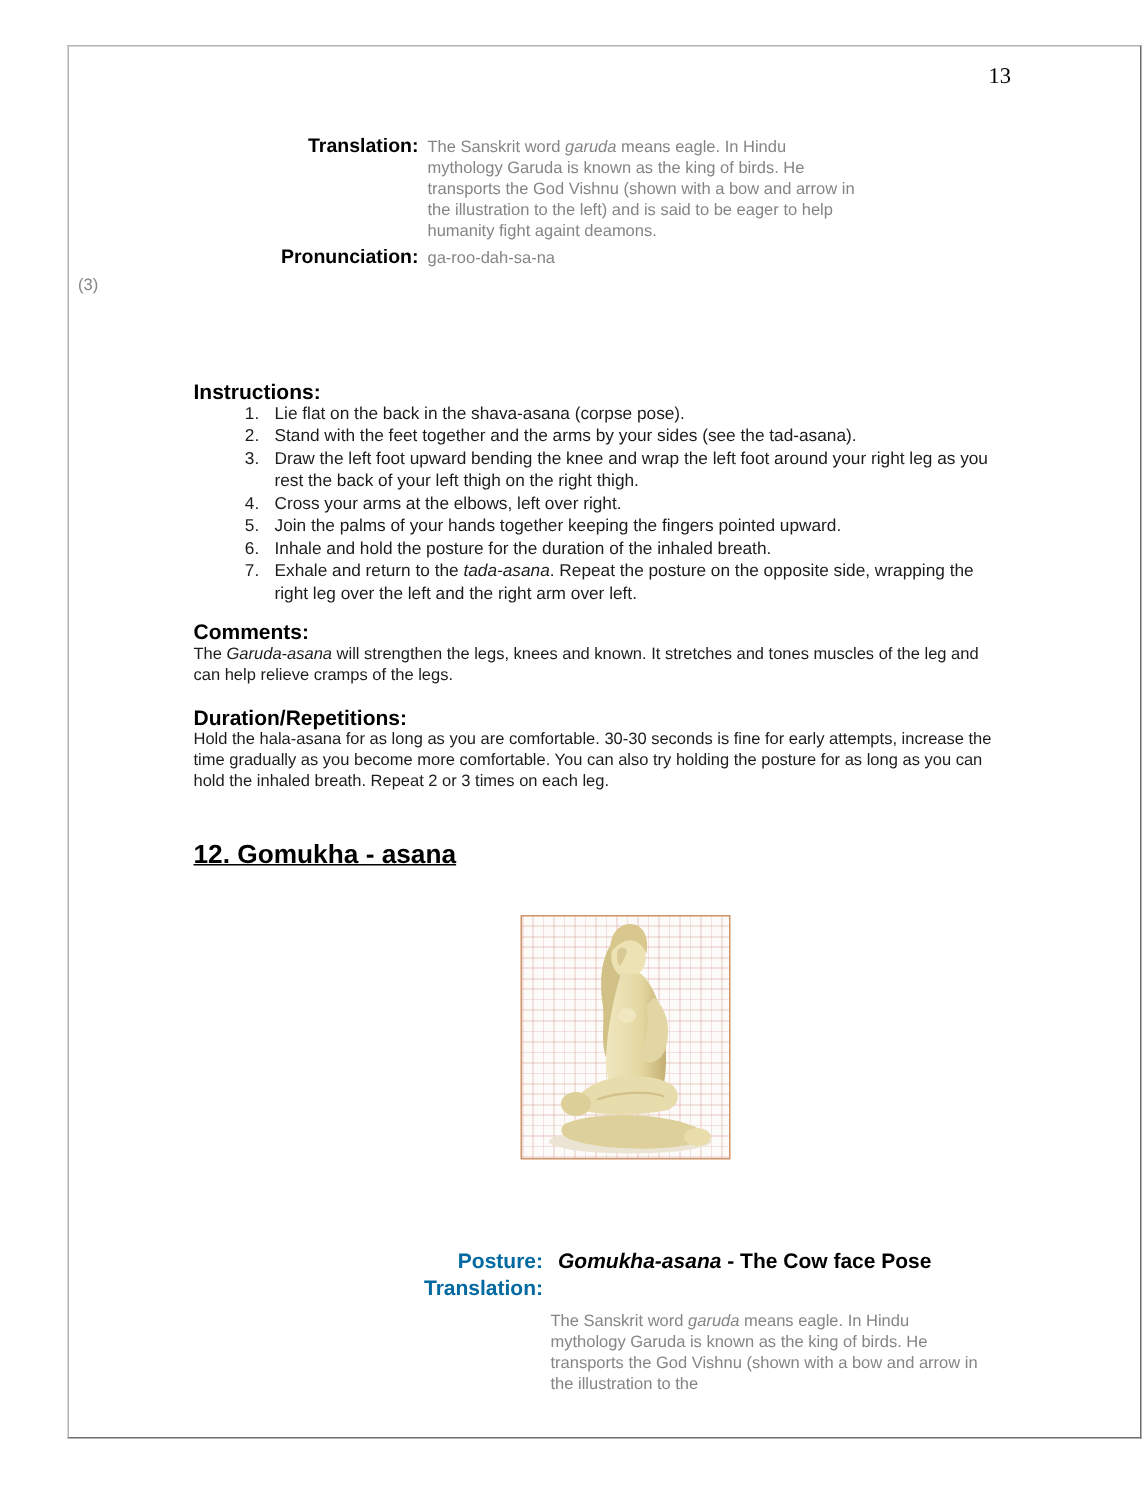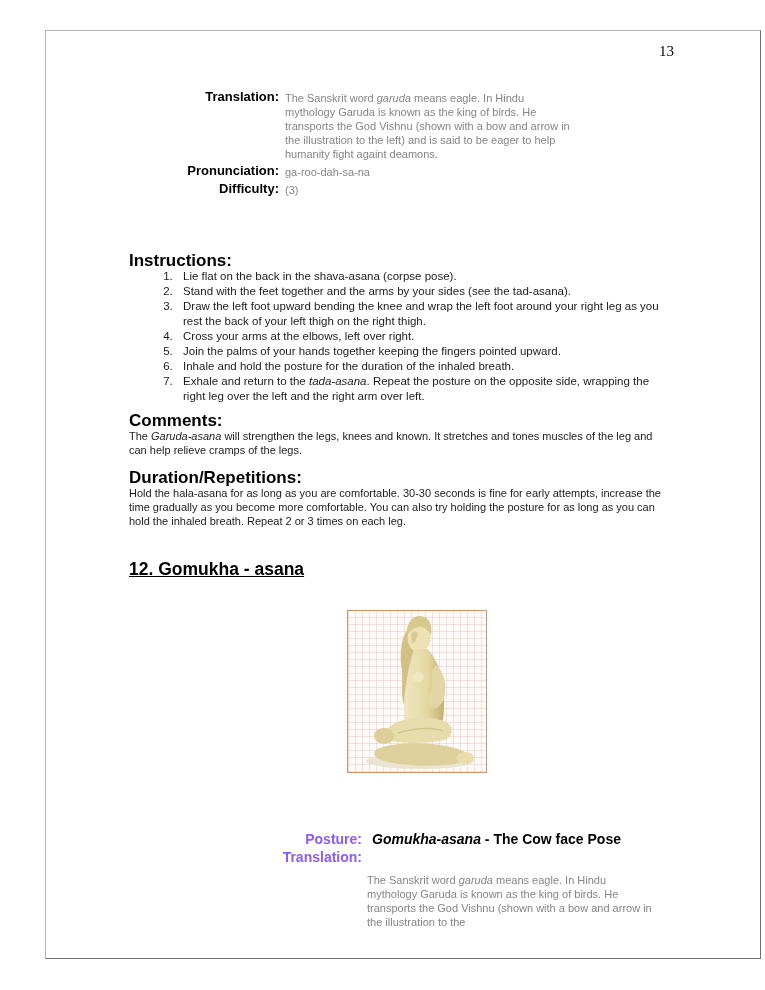--- a/index.html
+++ b/index.html
@@ -30,21 +30,21 @@
   }
   .detail-value {
     margin-left:6px; width:288px;
     font-size:11px; line-height:14px; color:#858585; padding-top:2px;
   }
   .detail-row + .detail-row { margin-top:2px; }
   .ital { font-style:italic; }
   
   .content { padding:0 56px 0 83px; }
   .section-heading {
-    font-weight:bold; font-size:17px; line-height:16px; color:#000;
+    font-weight:bold; font-size:14px; line-height:16px; color:#000;
   }
   .body-text { font-size:11px; line-height:14px; color:#1c1c1c; max-width:540px; }
   .instructions-block { margin-top:56px; }
   ol.instructions {
     list-style:decimal outside; padding-left:47px; margin:0;
     font-size:11.5px; line-height:15px; color:#1c1c1c; max-width:537px;
   }
   ol.instructions li { padding-left:7px; }
   .comments-block { margin-top:9px; }
   .duration-block { margin-top:13px; }
@@ -59,21 +59,21 @@
     border:1px solid #d0946a;
     background-color:#fdfbf9;
     background-image:
       repeating-linear-gradient(0deg,  rgba(214,160,150,0.28) 0 1px, transparent 1px 7px),
       repeating-linear-gradient(90deg, rgba(214,160,150,0.28) 0 1px, transparent 1px 7px);
   }
   .posture-block { margin-top:52px; }
   .posture-row { display:flex; }
   .posture-label {
     flex:0 0 233px; text-align:right;
-    font-weight:bold; font-size:14px; line-height:18px; color:#8b5cf6;
+    font-weight:bold; font-size:14px; line-height:18px; color:#0369a1;
   }
   .posture-value {
     margin-left:10px; font-weight:bold; font-size:14px; line-height:18px; color:#000;
   }
   .bottom-translation {
     margin-left:238px; margin-top:7px; width:288px;
     font-size:11px; line-height:14px; color:#858585;
   }
 </style>
 </head>
@@ -86,21 +86,20 @@
   <div class="details-top">
     <div class="detail-row">
       <div class="detail-label">Translation:</div>
       <div class="detail-value"><span>The Sanskrit word </span><span class="ital">garuda</span><span> means eagle. In Hindu mythology Garuda is known as the king of birds. He transports the God Vishnu (shown with a bow and arrow in the illustration to the left) and is said to be eager to help humanity fight againt deamons.</span></div>
     </div>
     <div class="detail-row">
       <div class="detail-label">Pronunciation:</div>
       <div class="detail-value">ga-roo-dah-sa-na</div>
     </div>
     <div class="detail-row">
-      <div class="detail-label">Difficulty:</div>
       <div class="detail-value">(3)</div>
     </div>
   </div>
 
   <div class="content">
 
     <div class="instructions-block">
       <div class="section-heading">Instructions:</div>
       <ol class="instructions">
         <li>Lie flat on the back in the shava-asana (corpse pose).</li>

